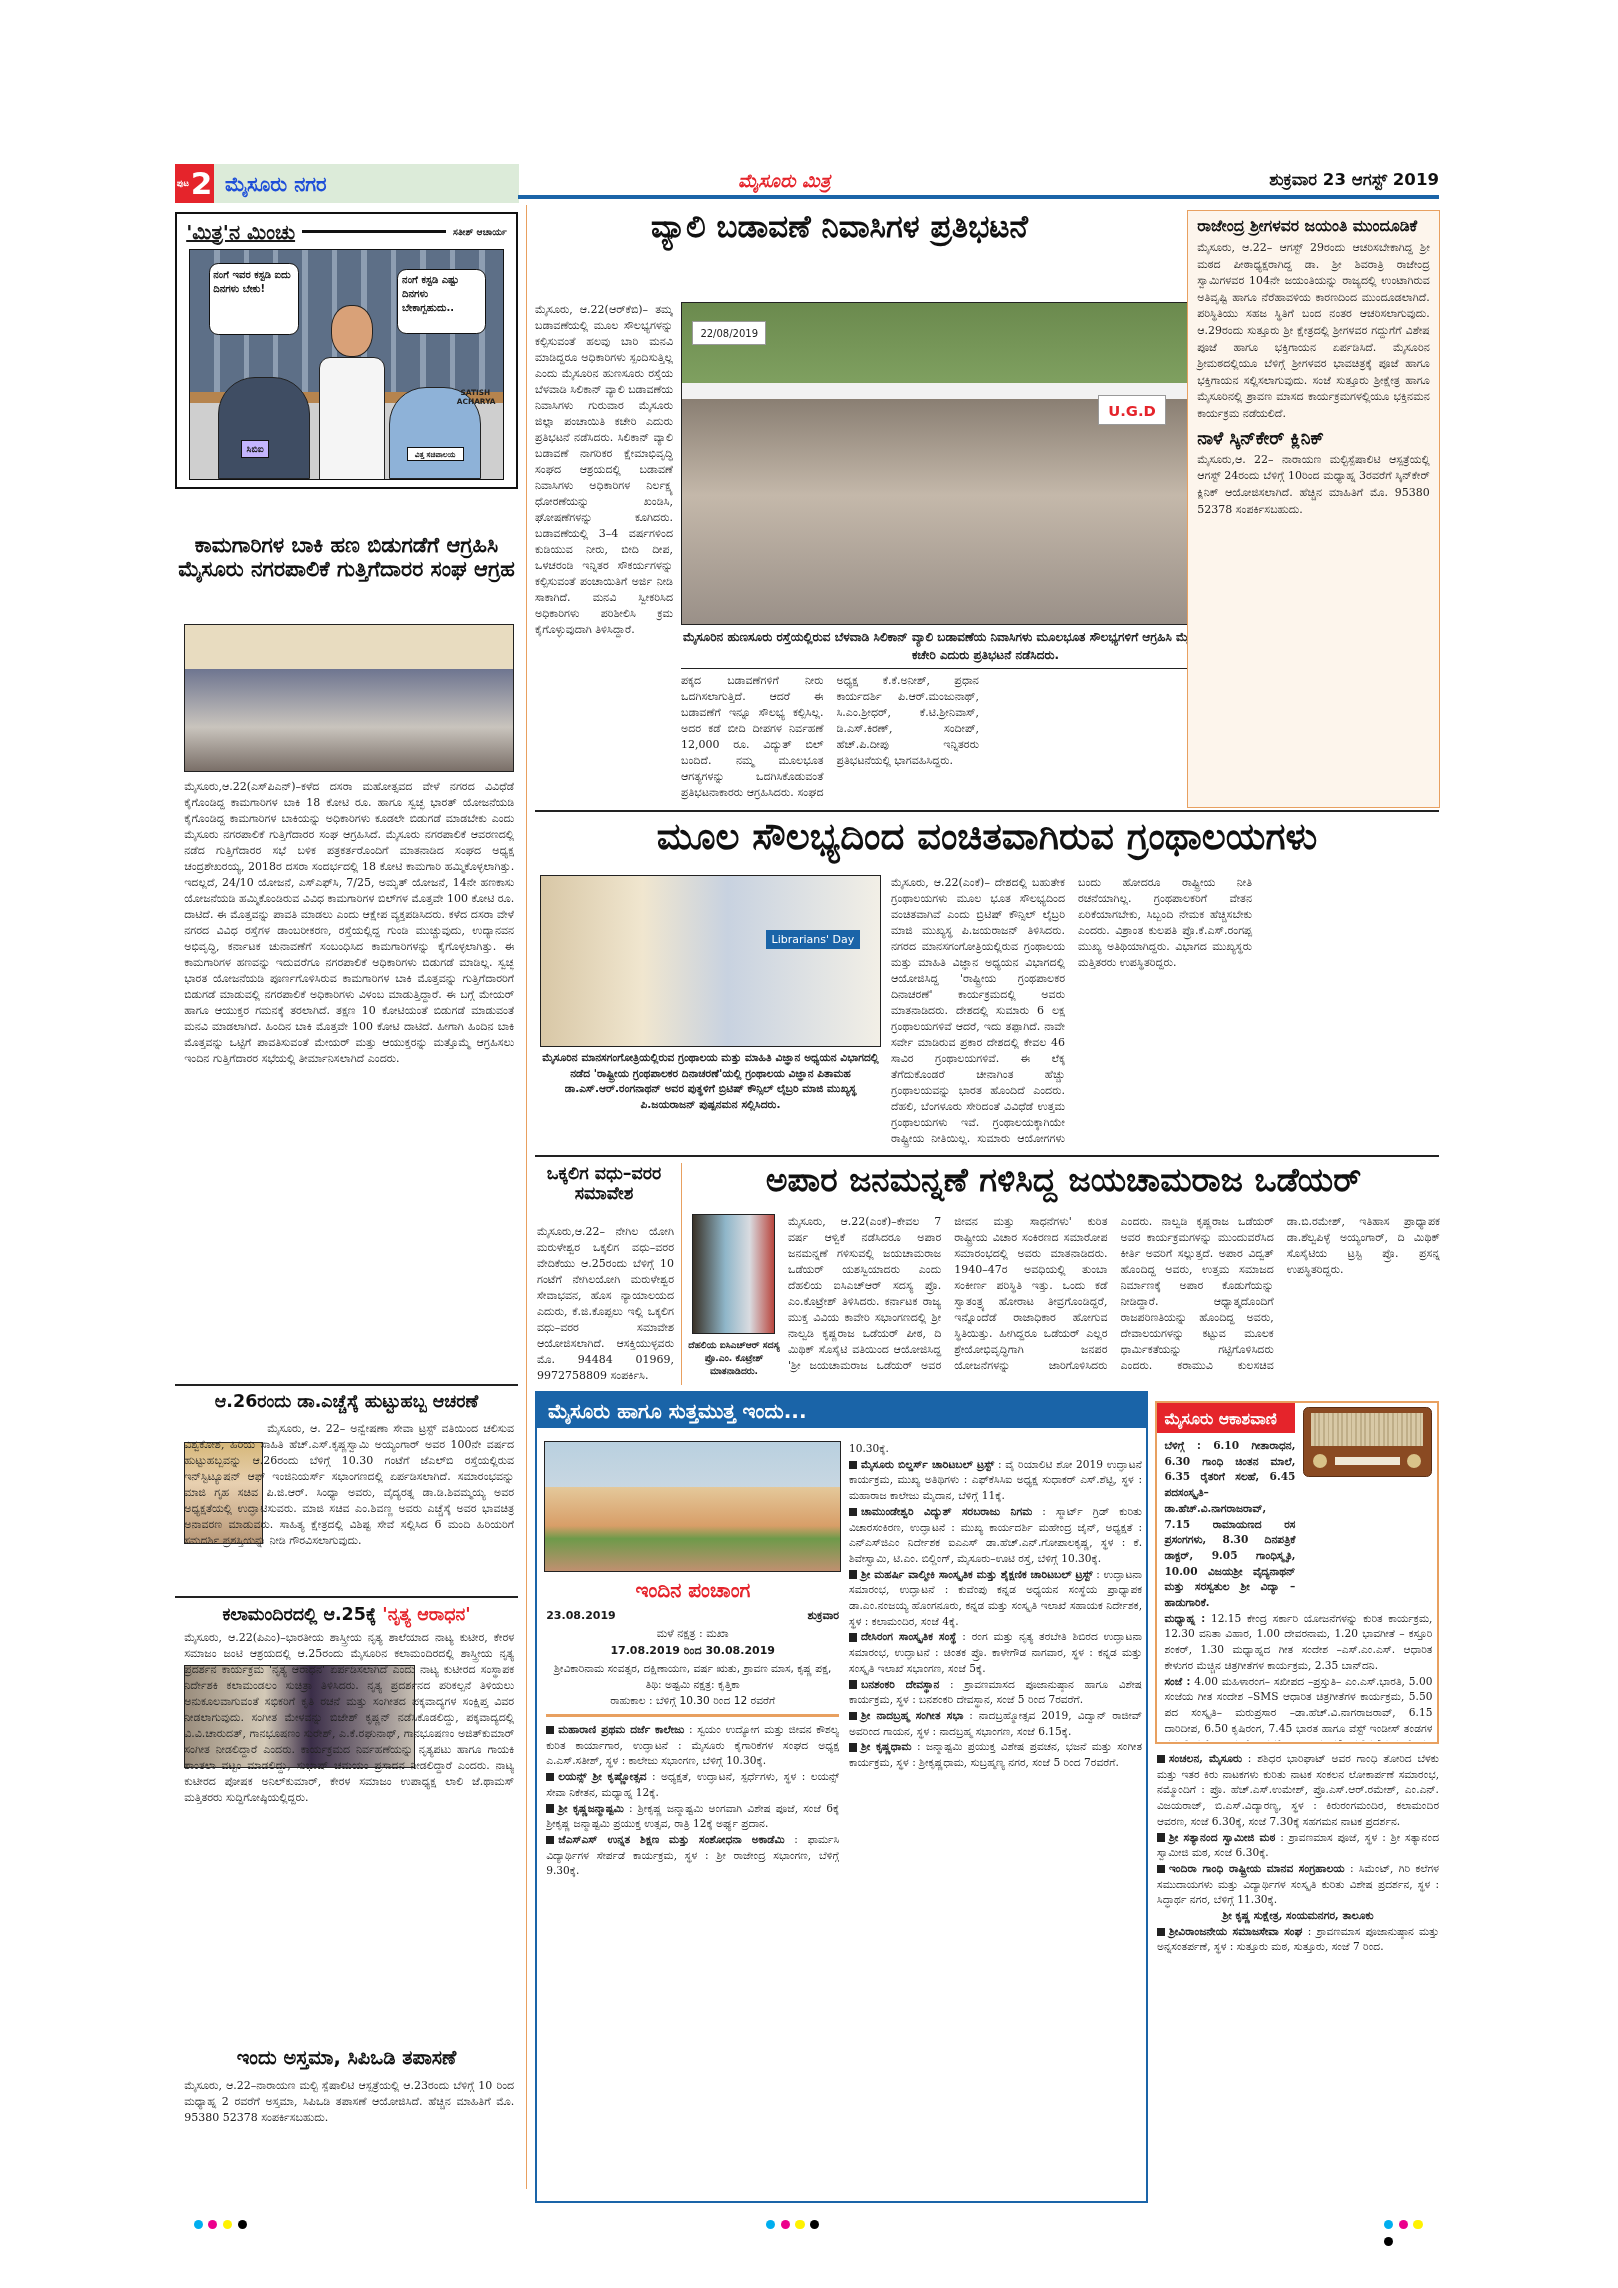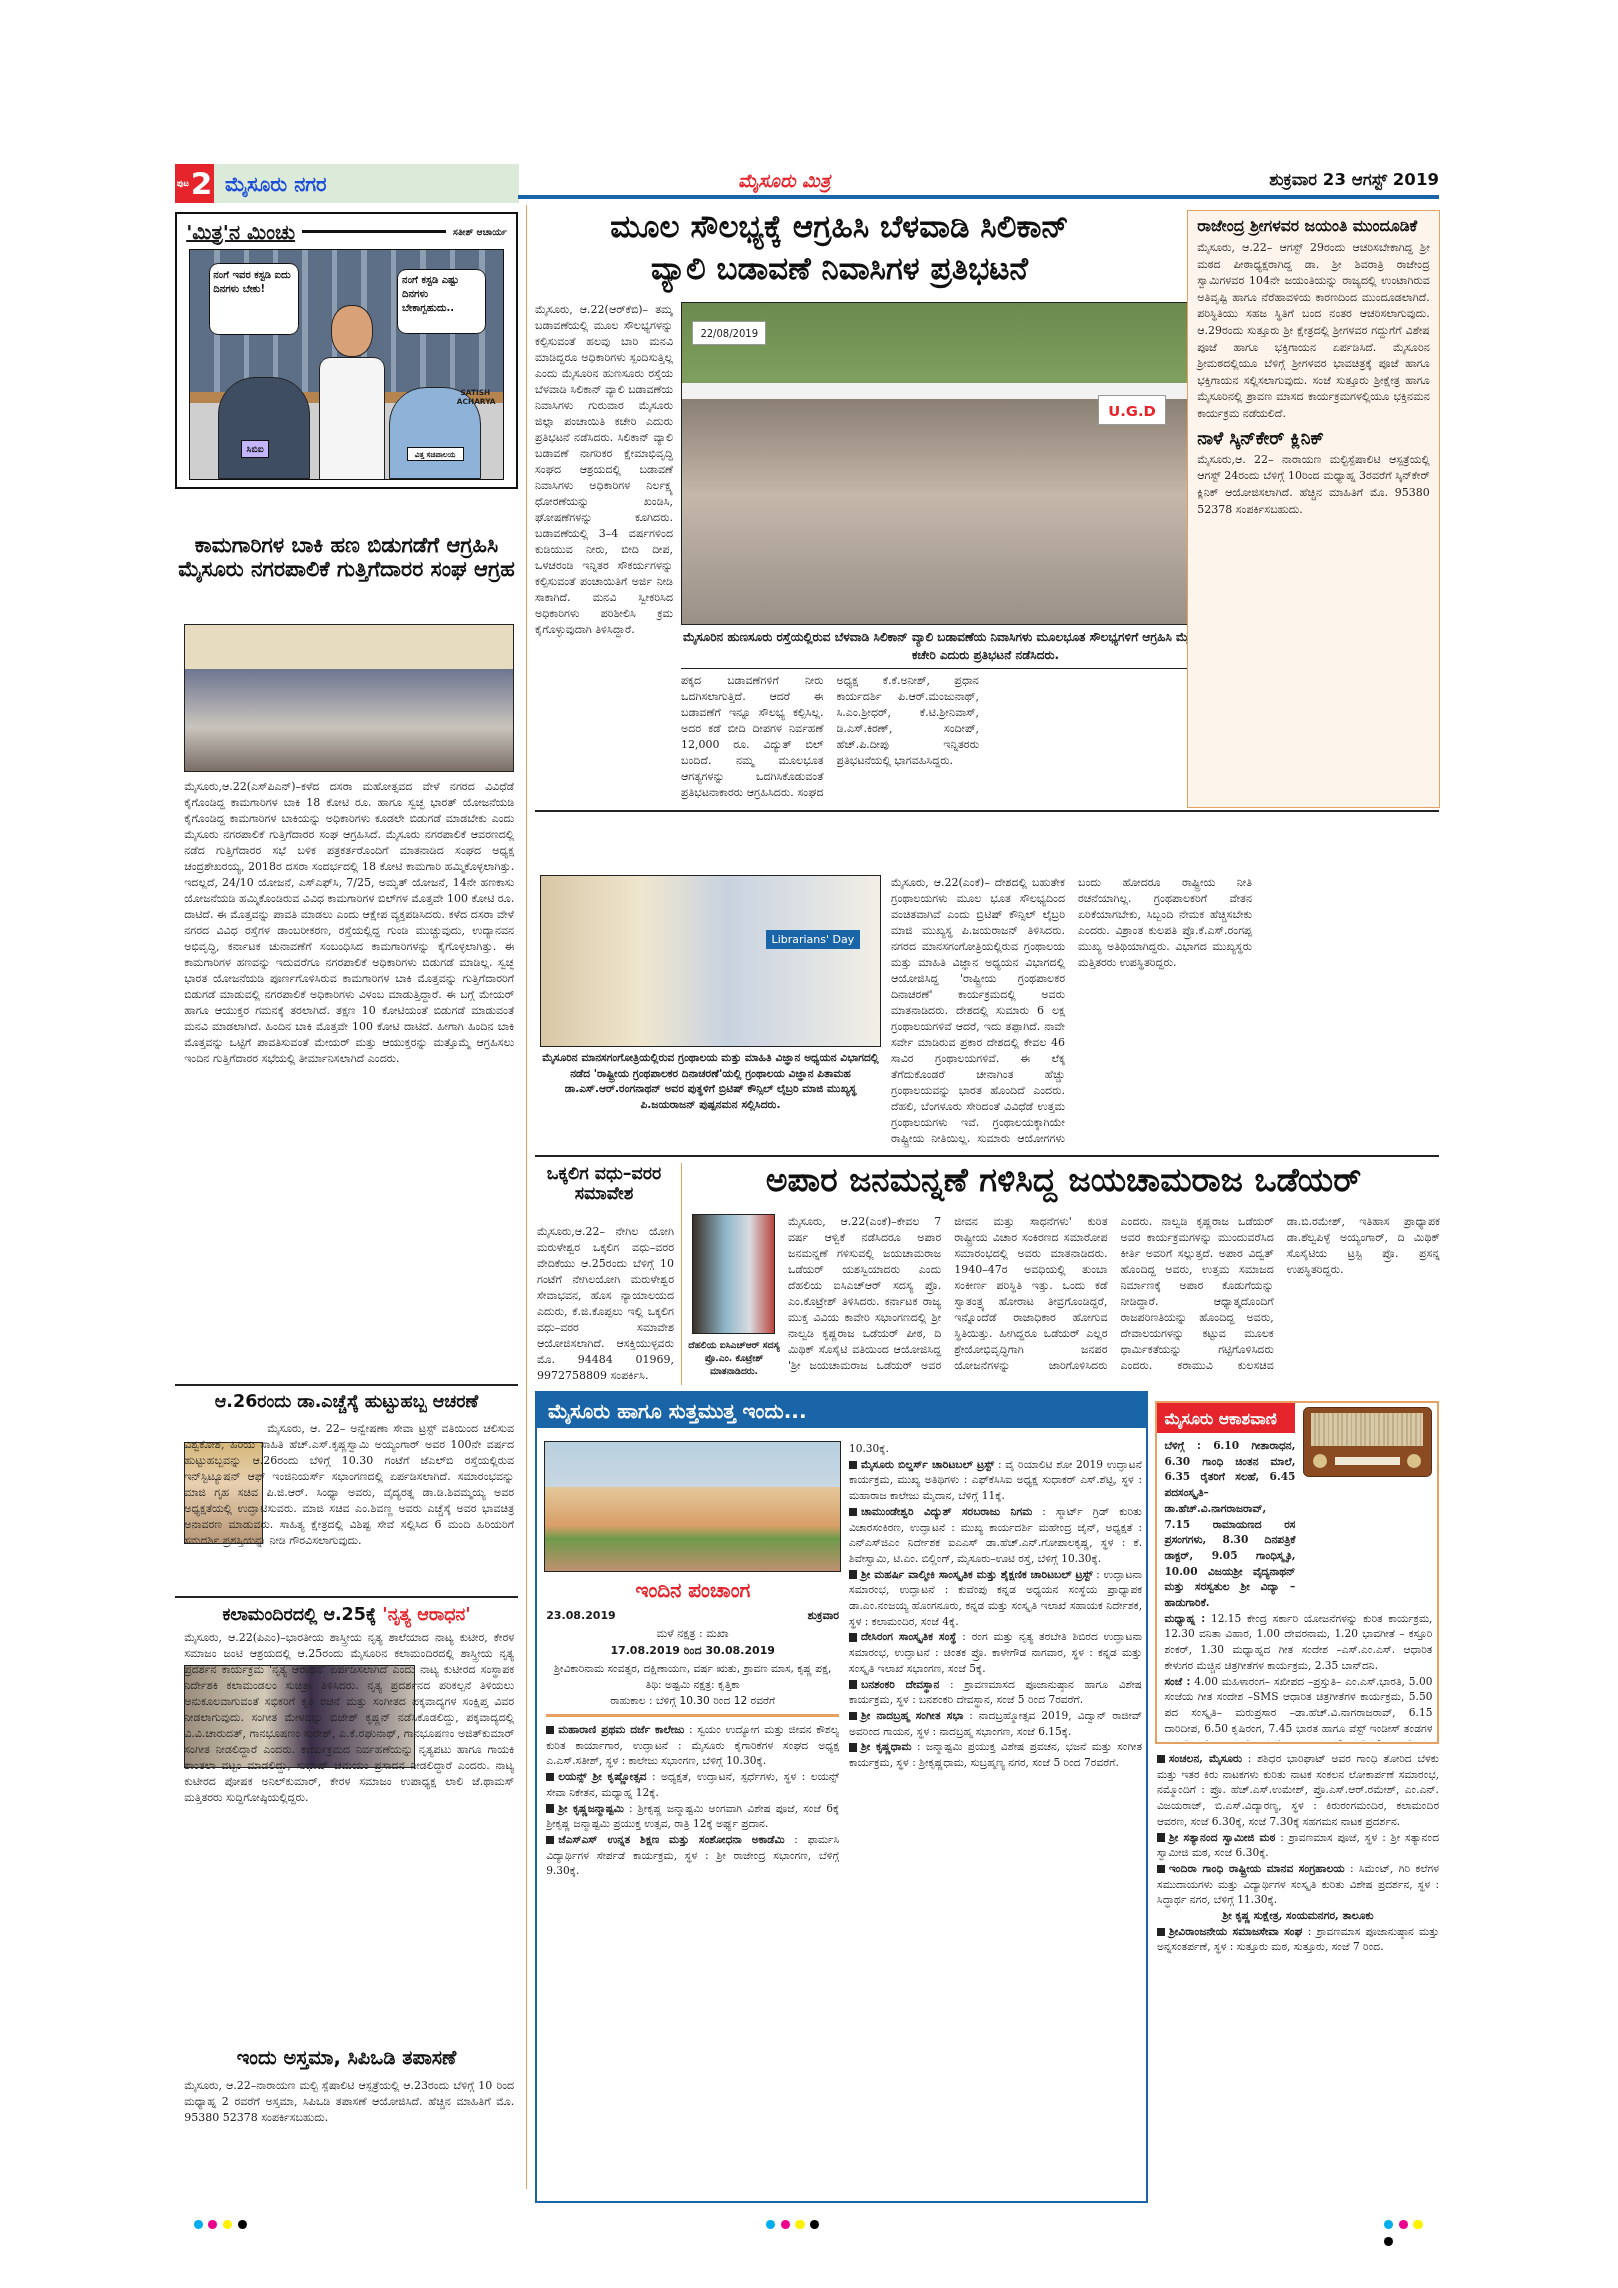--- a/index.html
+++ b/index.html
@@ -75,40 +75,40 @@
   </div>
   <div class="abs photo" style="left:9.2px;top:1501px;width:231px;height:103px;background:linear-gradient(90deg,#9a8d7d,#d4cab8 35%,#3a2d48 55%,#c7bfb3 100%);"></div>
   <div class="abs body-text" style="left:9.2px;top:1466px;width:330px;height:415px;overflow:hidden;font-size:11px;line-height:16px;">ಮೈಸೂರು, ಆ.22(ಪಿಎಂ)–ಭಾರತೀಯ ಶಾಸ್ತ್ರೀಯ ನೃತ್ಯ ಶಾಲೆಯಾದ ನಾಟ್ಯ ಕುಟೀರ, ಕೇರಳ ಸಮಾಜಂ ಜಂಟಿ ಆಶ್ರಯದಲ್ಲಿ ಆ.25ರಂದು ಮೈಸೂರಿನ ಕಲಾಮಂದಿರದಲ್ಲಿ ಶಾಸ್ತ್ರೀಯ ನೃತ್ಯ ಪ್ರದರ್ಶನ ಕಾರ್ಯಕ್ರಮ 'ನೃತ್ಯ ಆರಾಧನ' ಏರ್ಪಡಿಸಲಾಗಿದೆ ಎಂದು ನಾಟ್ಯ ಕುಟೀರದ ಸಂಸ್ಥಾಪಕ ನಿರ್ದೇಶಕಿ ಕಲಾಮಂಡಲಂ ಸುಚಿತ್ರಾ ತಿಳಿಸಿದರು. ನೃತ್ಯ ಪ್ರದರ್ಶನದ ಪರಿಕಲ್ಪನೆ ತಿಳಿಯಲು ಅನುಕೂಲವಾಗುವಂತೆ ಸಭಿಕರಿಗೆ ಕೃತಿ ರಚನೆ ಮತ್ತು ಸಂಗೀತದ ಪಕ್ಕವಾದ್ಯಗಳ ಸಂಕ್ಷಿಪ್ತ ವಿವರ ನೀಡಲಾಗುವುದು. ಸಂಗೀತ ಮೇಳವನ್ನು ಬಿಜೇಶ್ ಕೃಷ್ಣನ್ ನಡೆಸಿಕೊಡಲಿದ್ದು, ಪಕ್ಕವಾದ್ಯದಲ್ಲಿ ವಿ.ವಿ.ಚಾರುದತ್, ಗಾನಭೂಷಣಂ ಸುರೇಶ್, ಎ.ಕೆ.ರಘುನಾಥ್, ಗಾನಭೂಷಣಂ ಅಜಿತ್‌ಕುಮಾರ್ ಸಂಗೀತ ನೀಡಲಿದ್ದಾರೆ ಎಂದರು. ಕಾರ್ಯಕ್ರಮದ ನಿರ್ವಹಣೆಯನ್ನು ನೃತ್ಯಪಟು ಹಾಗೂ ಗಾಯಕಿ ಶಾಂತಲಾ ವಟ್ಟಂ ಮಾಡಲಿದ್ದು, ಸುಭಾಷ್ ಚಮಯಂ ಪ್ರಸಾದನ ನೀಡಲಿದ್ದಾರೆ ಎಂದರು. ನಾಟ್ಯ ಕುಟೀರದ ಪೋಷಕ ಅನಿಲ್‌ಕುಮಾರ್, ಕೇರಳ ಸಮಾಜಂ ಉಪಾಧ್ಯಕ್ಷ ಲಾಲಿ ಜೆ.ಥಾಮಸ್ ಮತ್ತಿತರರು ಸುದ್ದಿಗೋಷ್ಠಿಯಲ್ಲಿದ್ದರು.</div>
 
   <div class="abs headline" style="left:0;top:1883px;width:343px;font-size:19.4px;">ಇಂದು ಅಸ್ತಮಾ, ಸಿಪಿಒಡಿ ತಪಾಸಣೆ</div>
   <div class="abs body-text" style="left:9.2px;top:1914px;width:330px;height:74px;overflow:hidden;font-size:11px;line-height:16px;">ಮೈಸೂರು, ಆ.22–ನಾರಾಯಣ ಮಲ್ಟಿ ಸ್ಪೆಷಾಲಿಟಿ ಆಸ್ಪತ್ರೆಯಲ್ಲಿ ಆ.23ರಂದು ಬೆಳಿಗ್ಗೆ 10 ರಿಂದ ಮಧ್ಯಾಹ್ನ 2 ರವರೆಗೆ ಅಸ್ತಮಾ, ಸಿಪಿಒಡಿ ತಪಾಸಣೆ ಆಯೋಜಿಸಿದೆ. ಹೆಚ್ಚಿನ ಮಾಹಿತಿಗೆ ಮೊ. 95380 52378 ಸಂಪರ್ಕಿಸಬಹುದು.</div>
 
   <div class="abs" style="left:351px;top:41px;width:0.9px;height:1984px;background:#e8a060;"></div>
 
   <div class="abs headline" style="left:360px;top:41px;width:609px;font-size:31px;line-height:42px;">
-    <div>ಮೂಲ ಸೌಲಭ್ಯಕ್ಕೆ ಆಗ್ರಹಿಸಿ ಬೆಳವಾಡಿ ಸಿಲಿಕಾನ್</div>
     <div>ವ್ಯಾಲಿ ಬಡಾವಣೆ ನಿವಾಸಿಗಳ ಪ್ರತಿಭಟನೆ</div>
   </div>
   <div class="abs body-text" style="left:360px;top:138px;width:138px;height:406px;overflow:hidden;font-size:11px;line-height:16px;">ಮೈಸೂರು, ಆ.22(ಆರ್‌ಕೆಬಿ)– ತಮ್ಮ ಬಡಾವಣೆಯಲ್ಲಿ ಮೂಲ ಸೌಲಭ್ಯಗಳನ್ನು ಕಲ್ಪಿಸುವಂತೆ ಹಲವು ಬಾರಿ ಮನವಿ ಮಾಡಿದ್ದರೂ ಅಧಿಕಾರಿಗಳು ಸ್ಪಂದಿಸುತ್ತಿಲ್ಲ ಎಂದು ಮೈಸೂರಿನ ಹುಣಸೂರು ರಸ್ತೆಯ ಬೆಳವಾಡಿ ಸಿಲಿಕಾನ್ ವ್ಯಾಲಿ ಬಡಾವಣೆಯ ನಿವಾಸಿಗಳು ಗುರುವಾರ ಮೈಸೂರು ಜಿಲ್ಲಾ ಪಂಚಾಯಿತಿ ಕಚೇರಿ ಎದುರು ಪ್ರತಿಭಟನೆ ನಡೆಸಿದರು. ಸಿಲಿಕಾನ್ ವ್ಯಾಲಿ ಬಡಾವಣೆ ನಾಗರಿಕರ ಕ್ಷೇಮಾಭಿವೃದ್ಧಿ ಸಂಘದ ಆಶ್ರಯದಲ್ಲಿ ಬಡಾವಣೆ ನಿವಾಸಿಗಳು ಅಧಿಕಾರಿಗಳ ನಿರ್ಲಕ್ಷ್ಯ ಧೋರಣೆಯನ್ನು ಖಂಡಿಸಿ, ಘೋಷಣೆಗಳನ್ನು ಕೂಗಿದರು. ಬಡಾವಣೆಯಲ್ಲಿ 3–4 ವರ್ಷಗಳಿಂದ ಕುಡಿಯುವ ನೀರು, ಬೀದಿ ದೀಪ, ಒಳಚರಂಡಿ ಇನ್ನಿತರ ಸೌಕರ್ಯಗಳನ್ನು ಕಲ್ಪಿಸುವಂತೆ ಪಂಚಾಯಿತಿಗೆ ಅರ್ಜಿ ನೀಡಿ ಸಾಕಾಗಿದೆ. ಮನವಿ ಸ್ವೀಕರಿಸಿದ ಅಧಿಕಾರಿಗಳು ಪರಿಶೀಲಿಸಿ ಕ್ರಮ ಕೈಗೊಳ್ಳುವುದಾಗಿ ತಿಳಿಸಿದ್ದಾರೆ.</div>
   <div class="abs photo" style="left:506px;top:138px;width:646px;height:323px;background:linear-gradient(180deg,#6b8a4e 0%,#7fa060 25%,#f2f2f2 25%,#f2f2f2 30%,#8a7f73 30%,#c4b8aa 60%,#9a9088 100%);"></div>
   <div class="abs" style="left:517px;top:157px;background:#fff;border:0.9px solid #999;font-size:10px;padding:5.5px 7.4px;color:#222;">22/08/2019</div>
   <div class="abs" style="left:923px;top:231px;background:#fff;border:0.9px solid #999;font-size:14.8px;font-weight:bold;padding:5.5px 9.2px;color:#e5242b;">U.G.D</div>
   <div class="abs caption" style="left:506px;top:465px;width:609px;">ಮೈಸೂರಿನ ಹುಣಸೂರು ರಸ್ತೆಯಲ್ಲಿರುವ ಬೆಳವಾಡಿ ಸಿಲಿಕಾನ್ ವ್ಯಾಲಿ ಬಡಾವಣೆಯ ನಿವಾಸಿಗಳು ಮೂಲಭೂತ ಸೌಲಭ್ಯಗಳಿಗೆ ಆಗ್ರಹಿಸಿ ಮೈಸೂರು ಜಿಲ್ಲಾ ಪಂಚಾಯಿತಿ ಕಚೇರಿ ಎದುರು ಪ್ರತಿಭಟನೆ ನಡೆಸಿದರು.</div>
   <div class="abs" style="left:506px;top:504px;width:609px;height:0.9px;background:#222;"></div>
   <div class="abs body-text col" style="left:506px;top:509px;width:609px;height:129px;overflow:hidden;column-count:4;font-size:11px;line-height:16px;">ಪಕ್ಕದ ಬಡಾವಣೆಗಳಿಗೆ ನೀರು ಒದಗಿಸಲಾಗುತ್ತಿದೆ. ಆದರೆ ಈ ಬಡಾವಣೆಗೆ ಇನ್ನೂ ಸೌಲಭ್ಯ ಕಲ್ಪಿಸಿಲ್ಲ. ಅದರ ಕಡೆ ಬೀದಿ ದೀಪಗಳ ನಿರ್ವಹಣೆ 12,000 ರೂ. ವಿದ್ಯುತ್ ಬಿಲ್ ಬಂದಿದೆ. ನಮ್ಮ ಮೂಲಭೂತ ಆಗತ್ಯಗಳನ್ನು ಒದಗಿಸಿಕೊಡುವಂತೆ ಪ್ರತಿಭಟನಾಕಾರರು ಆಗ್ರಹಿಸಿದರು. ಸಂಘದ ಅಧ್ಯಕ್ಷ ಕೆ.ಕೆ.ಅನೀಶ್, ಪ್ರಧಾನ ಕಾರ್ಯದರ್ಶಿ ಪಿ.ಆರ್.ಮಂಜುನಾಥ್, ಸಿ.ಎಂ.ಶ್ರೀಧರ್, ಕೆ.ಟಿ.ಶ್ರೀನಿವಾಸ್, ಡಿ.ಎಸ್.ಕಿರಣ್, ಸಂದೀಪ್, ಹೆಚ್.ಪಿ.ದೀಪು ಇನ್ನಿತರರು ಪ್ರತಿಭಟನೆಯಲ್ಲಿ ಭಾಗವಹಿಸಿದ್ದರು.</div>
 
   <div class="abs" style="left:1012px;top:46px;width:253px;height:598px;background:#fdf5ec;border:0.9px solid #e8a060;padding:5.5px 9.2px;">
     <div class="headline" style="font-size:15.7px;text-align:left;">ರಾಜೇಂದ್ರ ಶ್ರೀಗಳವರ ಜಯಂತಿ ಮುಂದೂಡಿಕೆ</div>
     <div class="body-text" style="margin-top:5.5px;font-size:11px;line-height:16.6px;">ಮೈಸೂರು, ಆ.22– ಆಗಸ್ಟ್ 29ರಂದು ಆಚರಿಸಬೇಕಾಗಿದ್ದ ಶ್ರೀ ಮಠದ ಪೀಠಾಧ್ಯಕ್ಷರಾಗಿದ್ದ ಡಾ. ಶ್ರೀ ಶಿವರಾತ್ರಿ ರಾಜೇಂದ್ರ ಸ್ವಾಮಿಗಳವರ 104ನೇ ಜಯಂತಿಯನ್ನು ರಾಜ್ಯದಲ್ಲಿ ಉಂಟಾಗಿರುವ ಅತಿವೃಷ್ಟಿ ಹಾಗೂ ನೆರೆಹಾವಳಿಯ ಕಾರಣದಿಂದ ಮುಂದೂಡಲಾಗಿದೆ. ಪರಿಸ್ಥಿತಿಯು ಸಹಜ ಸ್ಥಿತಿಗೆ ಬಂದ ನಂತರ ಆಚರಿಸಲಾಗುವುದು. ಆ.29ರಂದು ಸುತ್ತೂರು ಶ್ರೀ ಕ್ಷೇತ್ರದಲ್ಲಿ ಶ್ರೀಗಳವರ ಗದ್ದುಗೆಗೆ ವಿಶೇಷ ಪೂಜೆ ಹಾಗೂ ಭಕ್ತಿಗಾಯನ ಏರ್ಪಡಿಸಿದೆ. ಮೈಸೂರಿನ ಶ್ರೀಮಠದಲ್ಲಿಯೂ ಬೆಳಿಗ್ಗೆ ಶ್ರೀಗಳವರ ಭಾವಚಿತ್ರಕ್ಕೆ ಪೂಜೆ ಹಾಗೂ ಭಕ್ತಿಗಾಯನ ಸಲ್ಲಿಸಲಾಗುವುದು. ಸಂಜೆ ಸುತ್ತೂರು ಶ್ರೀಕ್ಷೇತ್ರ ಹಾಗೂ ಮೈಸೂರಿನಲ್ಲಿ ಶ್ರಾವಣ ಮಾಸದ ಕಾರ್ಯಕ್ರಮಗಳಲ್ಲಿಯೂ ಭಕ್ತಿನಮನ ಕಾರ್ಯಕ್ರಮ ನಡೆಯಲಿದೆ.</div>
     <div class="headline" style="font-size:17.5px;text-align:left;margin-top:5.5px;">ನಾಳೆ ಸ್ಕಿನ್‌ಕೇರ್ ಕ್ಲಿನಿಕ್</div>
     <div class="body-text" style="margin-top:3.7px;font-size:11px;line-height:16.6px;">ಮೈಸೂರು,ಆ. 22– ನಾರಾಯಣ ಮಲ್ಟಿಸ್ಪೆಷಾಲಿಟಿ ಆಸ್ಪತ್ರೆಯಲ್ಲಿ ಆಗಸ್ಟ್ 24ರಂದು ಬೆಳಿಗ್ಗೆ 10ರಿಂದ ಮಧ್ಯಾಹ್ನ 3ರವರೆಗೆ ಸ್ಕಿನ್‌ಕೇರ್ ಕ್ಲಿನಿಕ್ ಆಯೋಜಿಸಲಾಗಿದೆ. ಹೆಚ್ಚಿನ ಮಾಹಿತಿಗೆ ಮೊ. 95380 52378 ಸಂಪರ್ಕಿಸಬಹುದು.</div>
   </div>
 
   <div class="rule" style="left:360px;top:646px;width:904px;"></div>
 
+  <div class="abs headline" style="left:360px;top:652px;width:904px;font-size:37px;">ಮೂಲ ಸೌಲಭ್ಯದಿಂದ ವಂಚಿತವಾಗಿರುವ ಗ್ರಂಥಾಲಯಗಳು</div>
   <div class="abs photo" style="left:365px;top:711px;width:341px;height:172px;background:linear-gradient(90deg,#d8c7a6 0%,#f0e6cf 30%,#c8d2e0 55%,#f2efe6 100%);"></div>
   <div class="abs" style="left:591px;top:766px;background:#1a64a8;color:#fff;font-size:11px;padding:2.8px 5.5px;">Librarians' Day</div>
   <div class="abs caption" style="left:365px;top:886px;width:341px;font-size:10.6px;line-height:15.7px;">ಮೈಸೂರಿನ ಮಾನಸಗಂಗೋತ್ರಿಯಲ್ಲಿರುವ ಗ್ರಂಥಾಲಯ ಮತ್ತು ಮಾಹಿತಿ ವಿಜ್ಞಾನ ಅಧ್ಯಯನ ವಿಭಾಗದಲ್ಲಿ ನಡೆದ 'ರಾಷ್ಟ್ರೀಯ ಗ್ರಂಥಪಾಲಕರ ದಿನಾಚರಣೆ'ಯಲ್ಲಿ ಗ್ರಂಥಾಲಯ ವಿಜ್ಞಾನ ಪಿತಾಮಹ ಡಾ.ಎಸ್.ಆರ್.ರಂಗನಾಥನ್ ಅವರ ಪುತ್ಥಳಿಗೆ ಬ್ರಿಟಿಷ್ ಕೌನ್ಸಿಲ್ ಲೈಬ್ರರಿ ಮಾಜಿ ಮುಖ್ಯಸ್ಥ ಪಿ.ಜಯರಾಜನ್ ಪುಷ್ಪನಮನ ಸಲ್ಲಿಸಿದರು.</div>
   <div class="abs body-text col" style="left:716px;top:711px;width:548px;height:277px;overflow:hidden;column-count:3;font-size:11px;line-height:16px;">ಮೈಸೂರು, ಆ.22(ಎಂಕೆ)– ದೇಶದಲ್ಲಿ ಬಹುತೇಕ ಗ್ರಂಥಾಲಯಗಳು ಮೂಲ ಭೂತ ಸೌಲಭ್ಯದಿಂದ ವಂಚಿತವಾಗಿವೆ ಎಂದು ಬ್ರಿಟಿಷ್ ಕೌನ್ಸಿಲ್ ಲೈಬ್ರರಿ ಮಾಜಿ ಮುಖ್ಯಸ್ಥ ಪಿ.ಜಯರಾಜನ್ ತಿಳಿಸಿದರು. ನಗರದ ಮಾನಸಗಂಗೋತ್ರಿಯಲ್ಲಿರುವ ಗ್ರಂಥಾಲಯ ಮತ್ತು ಮಾಹಿತಿ ವಿಜ್ಞಾನ ಅಧ್ಯಯನ ವಿಭಾಗದಲ್ಲಿ ಆಯೋಜಿಸಿದ್ದ 'ರಾಷ್ಟ್ರೀಯ ಗ್ರಂಥಪಾಲಕರ ದಿನಾಚರಣೆ' ಕಾರ್ಯಕ್ರಮದಲ್ಲಿ ಅವರು ಮಾತನಾಡಿದರು. ದೇಶದಲ್ಲಿ ಸುಮಾರು 6 ಲಕ್ಷ ಗ್ರಂಥಾಲಯಗಳಿವೆ ಆದರೆ, ಇದು ತಪ್ಪಾಗಿದೆ. ನಾವೇ ಸರ್ವೇ ಮಾಡಿರುವ ಪ್ರಕಾರ ದೇಶದಲ್ಲಿ ಕೇವಲ 46 ಸಾವಿರ ಗ್ರಂಥಾಲಯಗಳಿವೆ. ಈ ಲೆಕ್ಕ ತೆಗೆದುಕೊಂಡರೆ ಚೀನಾಗಿಂತ ಹೆಚ್ಚು ಗ್ರಂಥಾಲಯವನ್ನು ಭಾರತ ಹೊಂದಿದೆ ಎಂದರು. ದೆಹಲಿ, ಬೆಂಗಳೂರು ಸೇರಿದಂತೆ ವಿವಿಧೆಡೆ ಉತ್ತಮ ಗ್ರಂಥಾಲಯಗಳು ಇವೆ. ಗ್ರಂಥಾಲಯಕ್ಕಾಗಿಯೇ ರಾಷ್ಟ್ರೀಯ ನೀತಿಯಿಲ್ಲ. ಸುಮಾರು ಆಯೋಗಗಳು ಬಂದು ಹೋದರೂ ರಾಷ್ಟ್ರೀಯ ನೀತಿ ರಚನೆಯಾಗಿಲ್ಲ. ಗ್ರಂಥಪಾಲಕರಿಗೆ ವೇತನ ಏರಿಕೆಯಾಗಬೇಕು, ಸಿಬ್ಬಂದಿ ನೇಮಕ ಹೆಚ್ಚಿಸಬೇಕು ಎಂದರು. ವಿಶ್ರಾಂತ ಕುಲಪತಿ ಪ್ರೊ.ಕೆ.ಎಸ್.ರಂಗಪ್ಪ ಮುಖ್ಯ ಅತಿಥಿಯಾಗಿದ್ದರು. ವಿಭಾಗದ ಮುಖ್ಯಸ್ಥರು ಮತ್ತಿತರರು ಉಪಸ್ಥಿತರಿದ್ದರು.</div>
 
   <div class="rule" style="left:360px;top:991px;width:904px;"></div>
 
   <div class="abs headline" style="left:360px;top:999px;width:138px;font-size:17.5px;">ಒಕ್ಕಲಿಗ ವಧು–ವರರ ಸಮಾವೇಶ</div>
   <div class="abs body-text" style="left:362px;top:1060px;width:137px;height:162px;overflow:hidden;font-size:11px;line-height:16px;">ಮೈಸೂರು,ಆ.22– ನೇಗಿಲ ಯೋಗಿ ಮರುಳೇಶ್ವರ ಒಕ್ಕಲಿಗ ವಧು–ವರರ ವೇದಿಕೆಯು ಆ.25ರಂದು ಬೆಳಿಗ್ಗೆ 10 ಗಂಟೆಗೆ ನೇಗಿಲಯೋಗಿ ಮರುಳೇಶ್ವರ ಸೇವಾಭವನ, ಹೊಸ ನ್ಯಾಯಾಲಯದ ಎದುರು, ಕೆ.ಜಿ.ಕೊಪ್ಪಲು ಇಲ್ಲಿ ಒಕ್ಕಲಿಗ ವಧು–ವರರ ಸಮಾವೇಶ ಆಯೋಜಿಸಲಾಗಿದೆ. ಆಸಕ್ತಿಯುಳ್ಳವರು ಮೊ. 94484 01969, 9972758809 ಸಂಪರ್ಕಿಸಿ.</div>
   <div class="abs" style="left:506px;top:999px;width:0.9px;height:222px;background:#e8a060;"></div>

